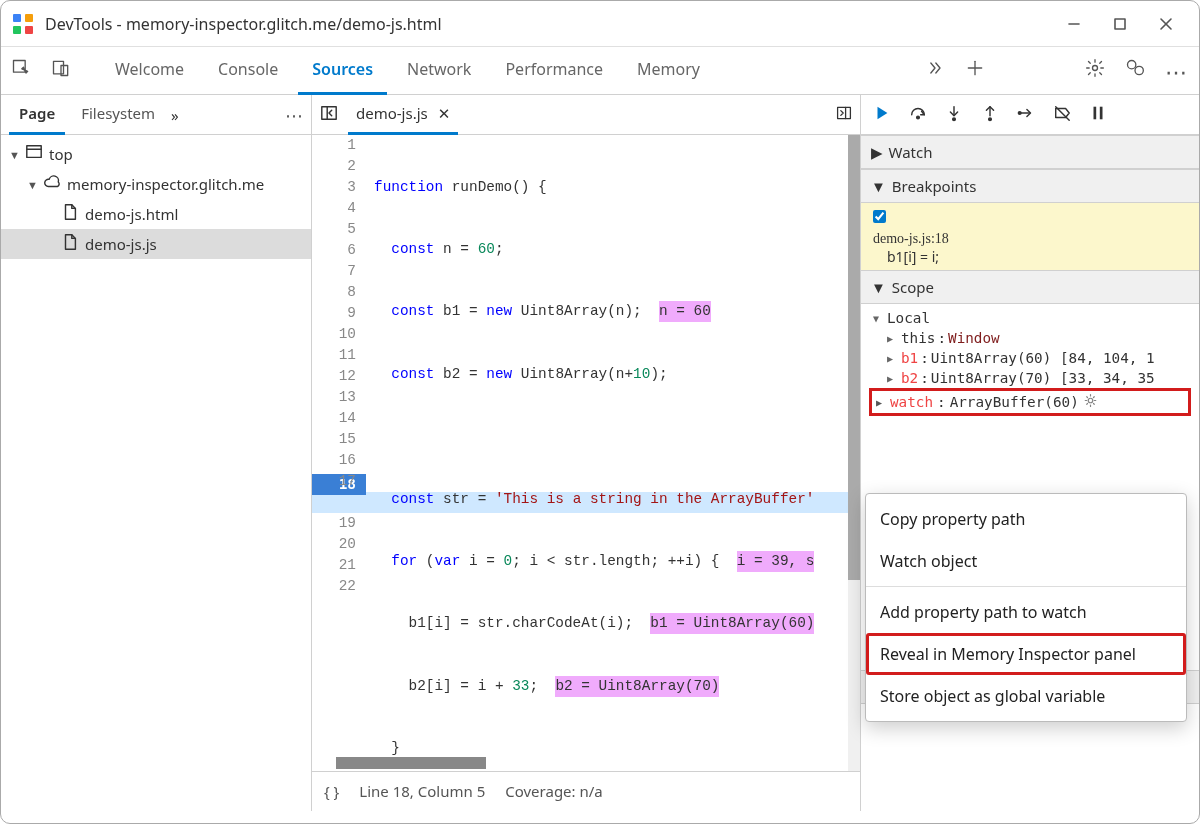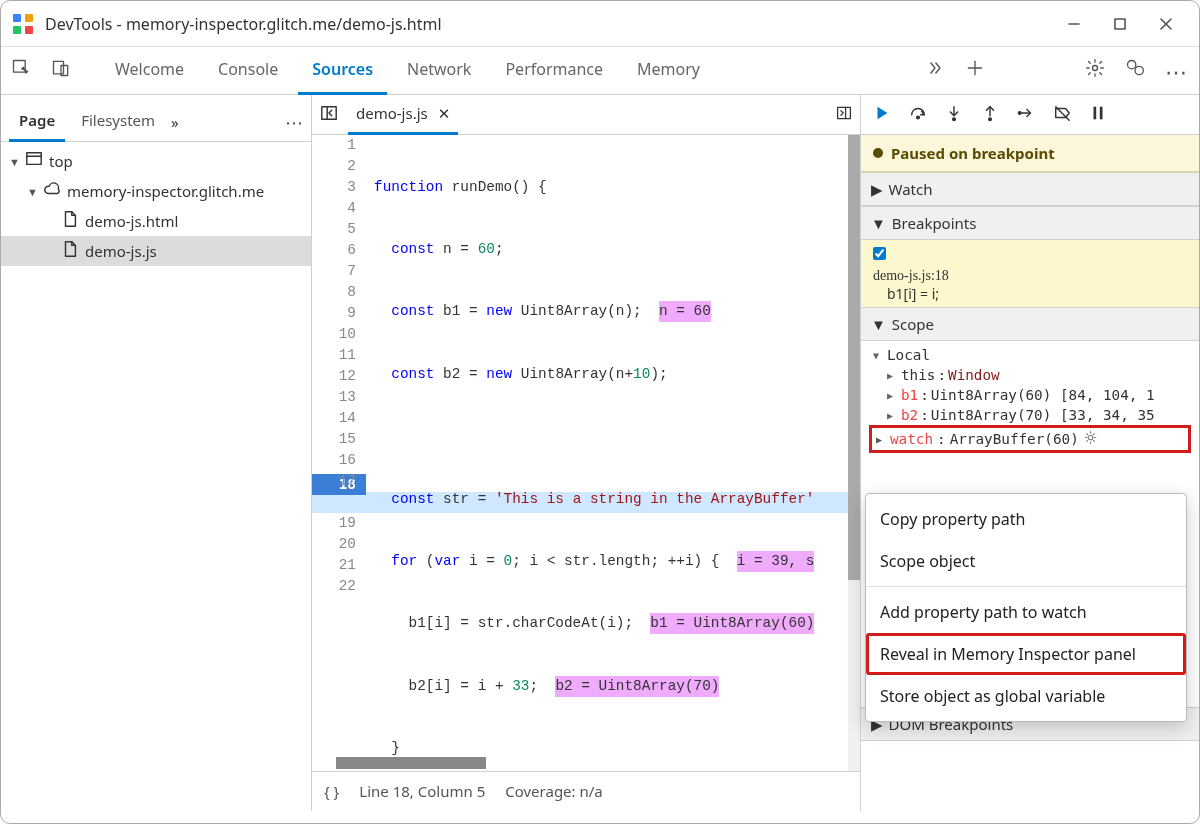--- a/index.html
+++ b/index.html
@@ -49,21 +49,21 @@
   .body {
     display: flex;
     height: 716px;
   }
   .col-left { width: 311px; border-right: 1px solid #d0d0d0; display:flex; flex-direction:column;}
   .col-center { width: 549px; border-right: 1px solid #d0d0d0; display:flex; flex-direction:column; position:relative;}
   .col-right { width: 338px; display:flex; flex-direction:column; position:relative;}
 
   
   .left-tabs {
-    display: flex; align-items: center; height: 40px; border-bottom: 1px solid #d0d0d0; padding: 0 8px; gap: 6px; font-size:15px;margin-top:7px;
+    display: flex; align-items: center; height: 40px; border-bottom: 1px solid #d0d0d0; padding: 0 8px; gap: 6px; font-size:15px;
   }
   .left-tabs .tab { padding: 8px 10px; border-bottom: 3px solid transparent; cursor:pointer; color:#555; height:40px; display:flex; align-items:center;}
   .left-tabs .tab.active { border-bottom-color:#007acc; color:#333; font-weight:600;}
   .left-tabs .more { margin-left:auto; font-size:18px; color:#555;}
   .tree { padding: 4px 0; font-size:15px; }
   .tree-row { display:flex; align-items:center; gap:6px; padding: 4px 8px; cursor:pointer; }
   .tree-row.selected { background:#dcdcdc; }
   .indent-1 { padding-left: 26px; }
   .indent-2 { padding-left: 60px; }
   .disclosure { width:10px; font-size:11px; color:#555; }
@@ -349,23 +349,20 @@
       <span><svg viewBox="0 0 20 20">
             <path d="M3 5h11l4 5-4 5H3z"></path>
             <line x1="3" y1="3" x2="18" y2="18"></line>
           </svg></span>
       <span><svg viewBox="0 0 20 20">
             <rect x="5" y="3" width="3" height="14" fill="currentColor" stroke="none"></rect>
             <rect x="12" y="3" width="3" height="14" fill="currentColor" stroke="none"></rect>
           </svg></span>
     </div>
 
-    <div class="pause-banner">
-      <span>Paused on breakpoint</span>
-    </div>
 
     <div class="section-head">
       <span>▶</span>
       <span>Watch</span>
     </div>
 
     <div class="section-head">
       <span>▼</span>
       <span>Breakpoints</span>
     </div>
@@ -418,21 +415,21 @@
 
     <div style="height:250px;"></div>
 
     <div class="section-head">
       <span>▶</span>
       <span>DOM Breakpoints</span>
     </div>
 
     <div class="context-menu" style="top:398px; left:4px;">
       <div class="context-item">Copy property path</div>
-      <div class="context-item">Scope object</div>
+      <div class="context-item">Watch object</div>
       <div style="height:1px;background:#ddd;margin:4px 0;"></div>
       <div class="context-item">Add property path to watch</div>
       <div class="context-item highlighted">Reveal in Memory Inspector panel</div>
       <div class="context-item">Store object as global variable</div>
     </div>
   </div>
 
 </div>
 
 </body></html>

